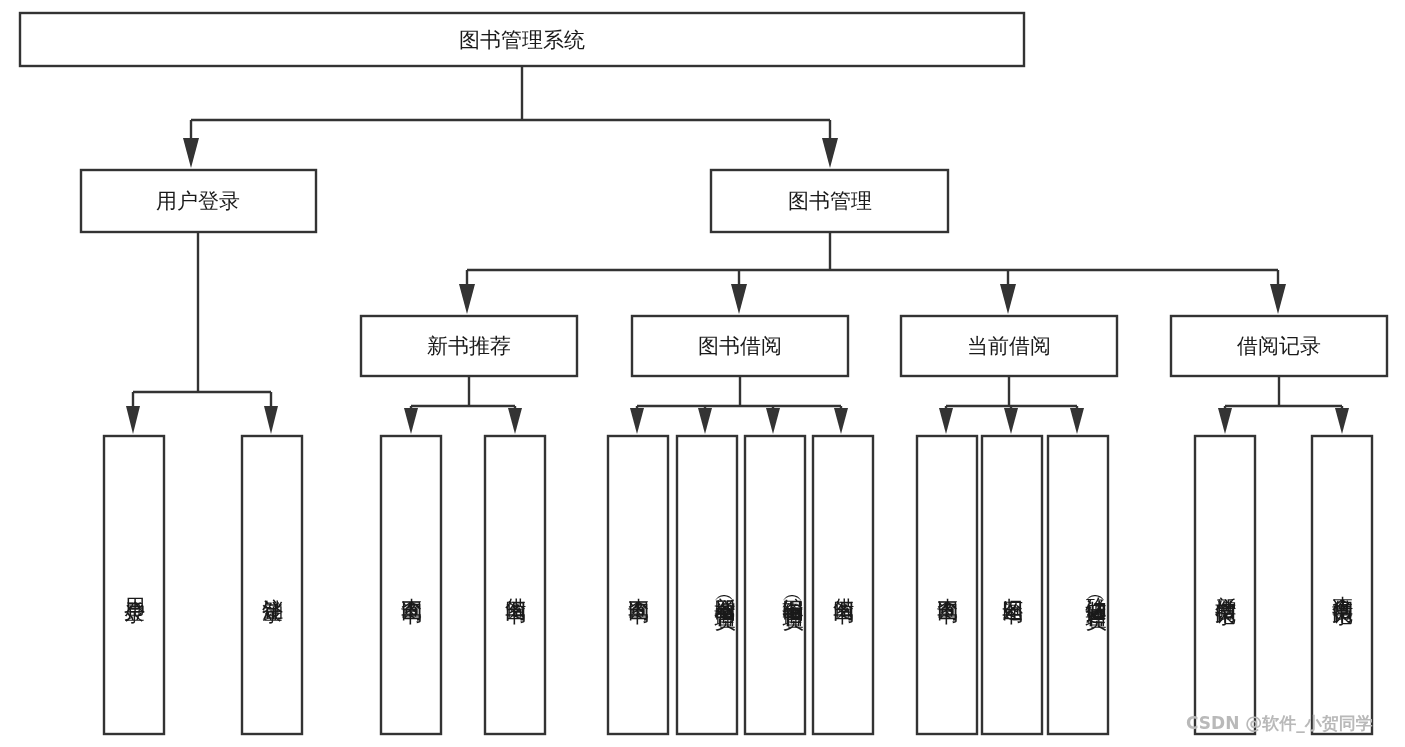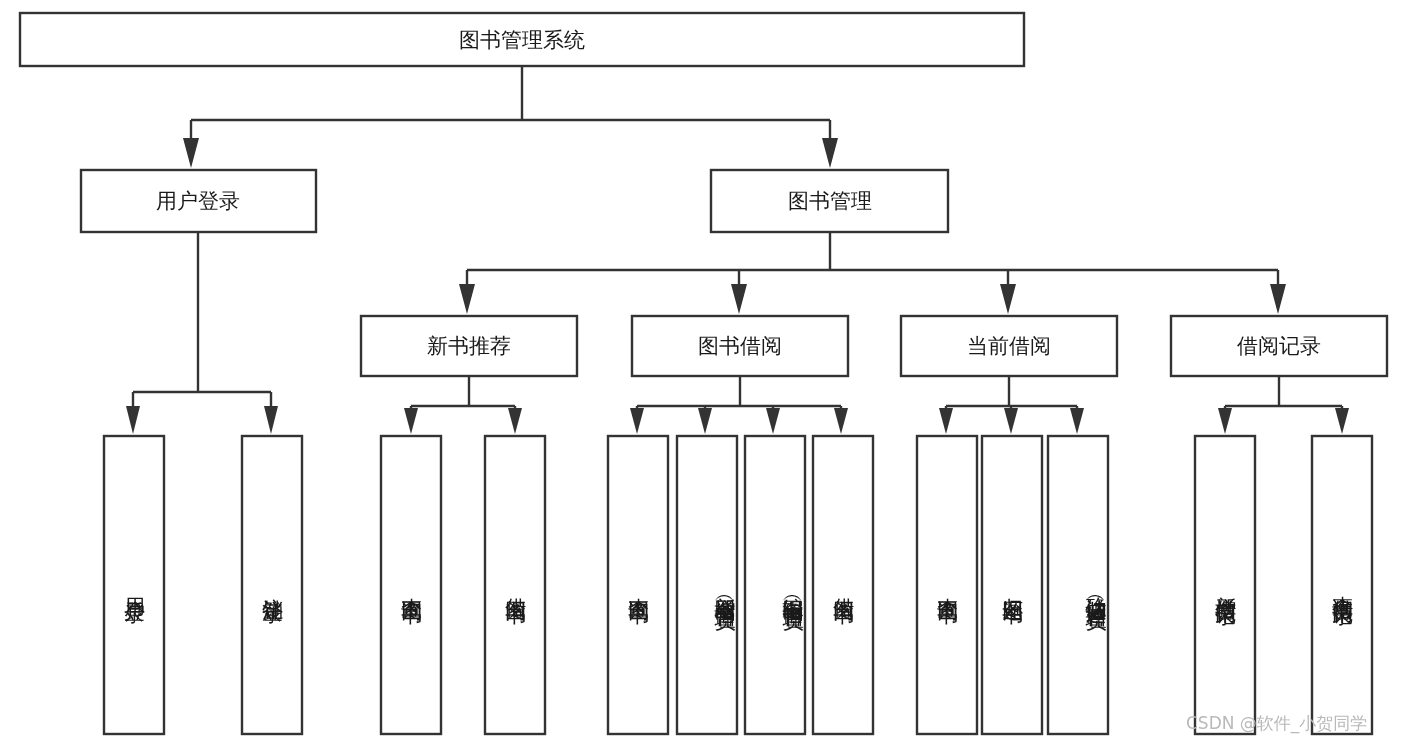--- a/index.html
+++ b/index.html
@@ -66,20 +66,21 @@
     pointer-events: none;
   }
   .watermark {
     position: absolute;
     font-family: "DejaVu Sans", "Liberation Sans", sans-serif;
     font-size: 17px;
     color: #b9b9b9;
     left: 1186px;
     top: 712px;
     white-space: nowrap;
+    font-weight: bold;
   }
 </style>
 </head>
 <body>
 
 <div id="diagram-root">
 
   <svg class="diagram-canvas" viewBox="0 0 1405 747">
 
     <g>

